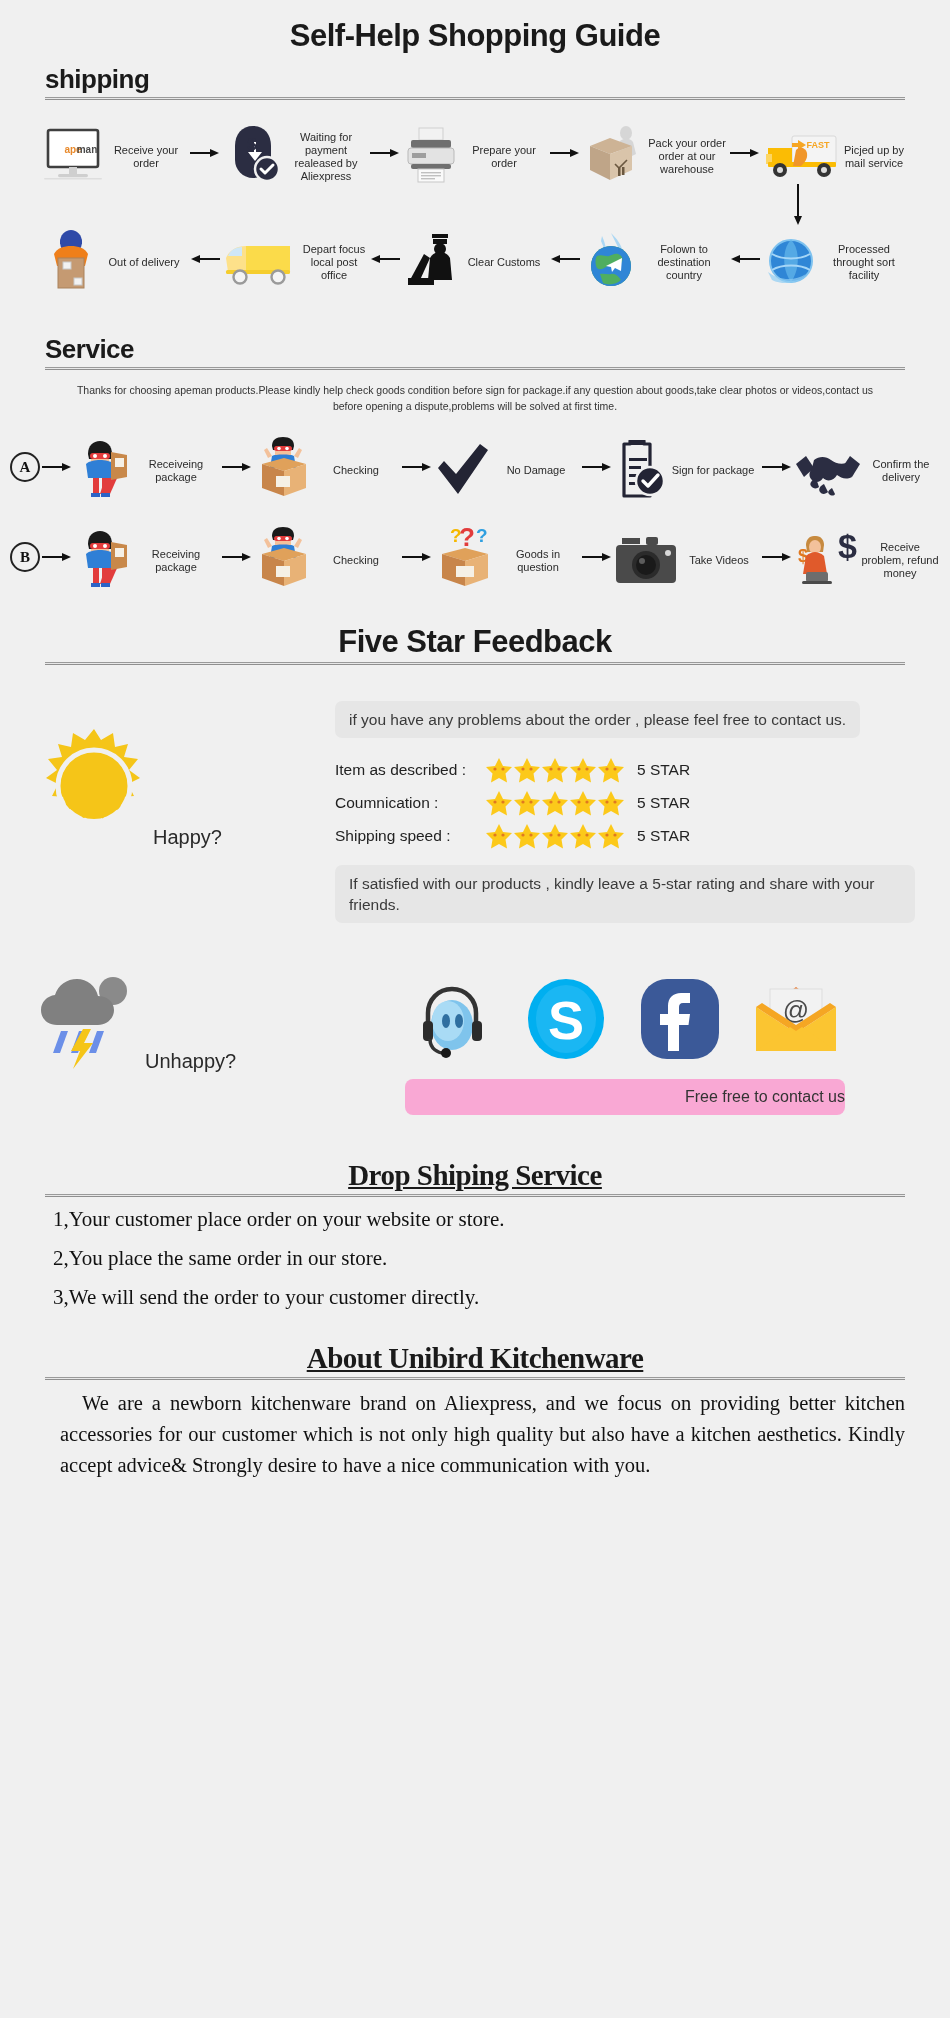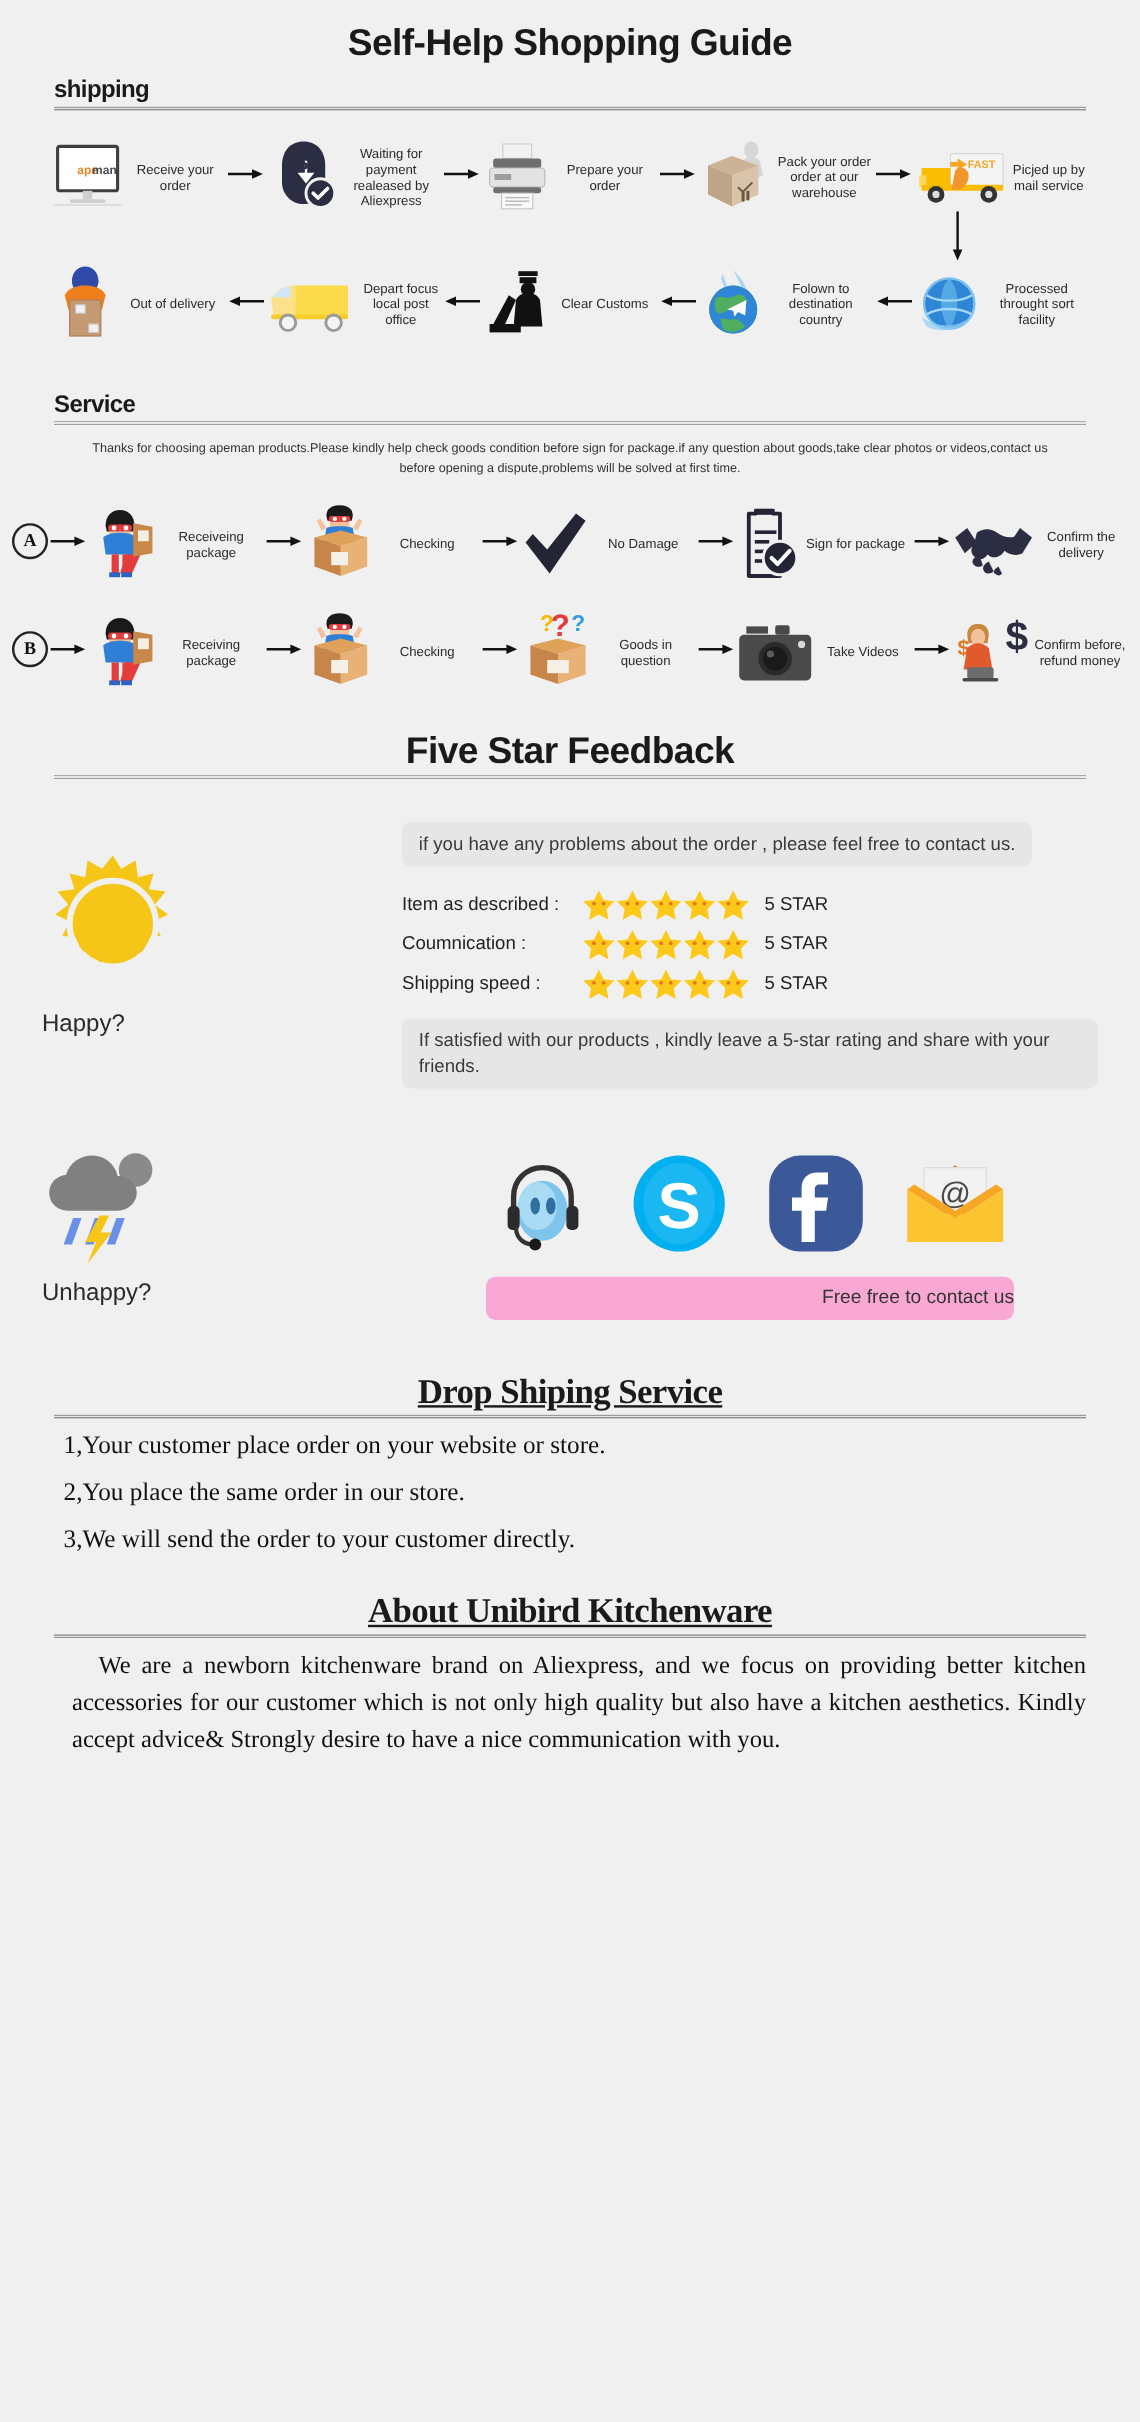--- a/index.html
+++ b/index.html
@@ -20,21 +20,21 @@
     letter-spacing:-0.5px;
     padding-top:18px;
     margin:0;
     font-family:"Liberation Sans", sans-serif;
   }
   .sec-head{
     margin:10px 45px 0 45px;
     position:relative;
   }
   .sec-head .txt{
-    font-size:20px;
+    font-size:26px;
     font-weight:bold;
     display:inline-block;
     letter-spacing:-0.5px;
   }
   .sec-head.center{text-align:center;}
   .rule{
     height:3px;
     background:linear-gradient(to bottom,#9a9a9a 0,#9a9a9a 1px,#e8e8e8 1px,#e8e8e8 2px,#8f8f8f 2px,#8f8f8f 3px);
     margin:2px 45px 0 45px;
   }
@@ -101,21 +101,21 @@
   .ab-badge{
     width:26px;height:26px;border:2px solid #222;border-radius:50%;
     display:flex;align-items:center;justify-content:center;
     font-size:15px;font-weight:600;color:#111;
     font-family:"Liberation Serif",serif;
   }
   .badge-cell{width:72px;display:flex;align-items:center;justify-content:center;height:62px;}
 
   
   .fb-wrap{display:flex;align-items:flex-start;width:880px;margin:0 auto;}
-  .fb-left{width:300px;display:flex;flex-direction:column;align-items:flex-start;padding-top:36px;}
+  .fb-left{width:300px;display:flex;flex-direction:row;align-items:flex-end;padding-top:36px;}
   .fb-right{flex:1;padding-top:10px;}
   .bubble{
     background:#e6e6e6;
     border-radius:7px;
     padding:8px 14px;
     font-size:15.5px;
     line-height:21px;
     color:#3a3a3a;
     display:inline-block;
   }
@@ -617,21 +617,21 @@
         <svg width="66" height="60" viewBox="0 0 66 60">
           <text x="4" y="34" font-size="18" font-weight="bold" fill="#e07820" font-family="Liberation Sans, sans-serif">$</text>
           <text x="44" y="30" font-size="34" font-weight="bold" fill="#2b2d42" font-family="Liberation Sans, sans-serif">$</text>
           <path d="M20 8c-5 0-8 4-8 9l1 7h16l1-7c0-5-3-9-8-9z" fill="#c78a3f"></path>
           <ellipse cx="21" cy="19" rx="6" ry="7" fill="#f3c19b"></ellipse>
           <path d="M12 28c3-3 7-4 9-4s6 1 9 4l3 18H9z" fill="#e05a2b"></path>
           <rect x="12" y="44" width="22" height="10" rx="2" fill="#6d6d6d"></rect>
           <rect x="8" y="53" width="30" height="3" rx="1.5" fill="#4a4a4a"></rect>
         </svg>
       </div>
-      <div class="caption">Confirm before, refund money</div>
+      <div class="caption">Receive problem, refund money</div>
     </div>
   </div>
 
   <div style="height:26px"></div>
 
   <div class="sec-head center">
     <span class="txt" style="font-size:31px">Five Star Feedback</span>
   </div>
   <div class="rule"></div>
 

